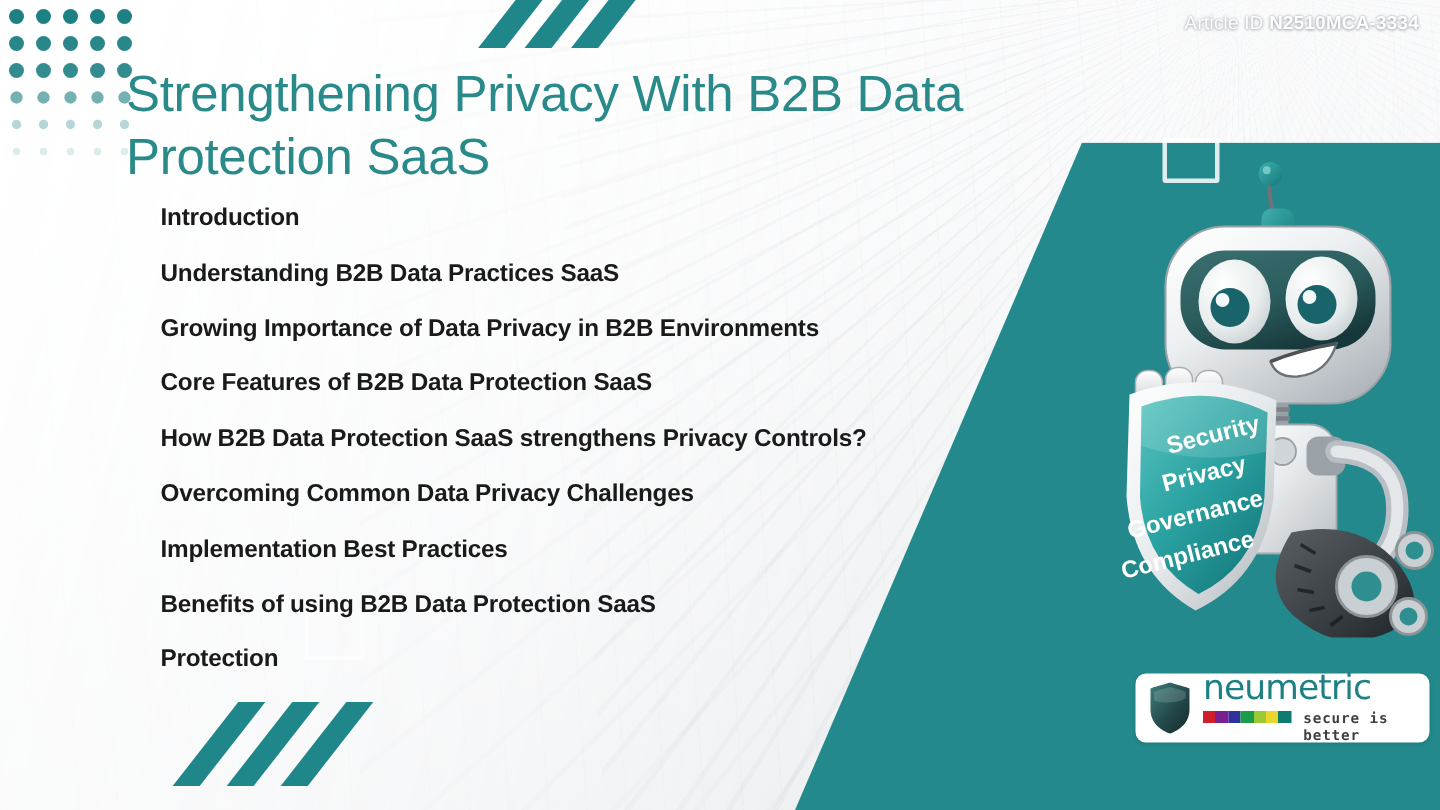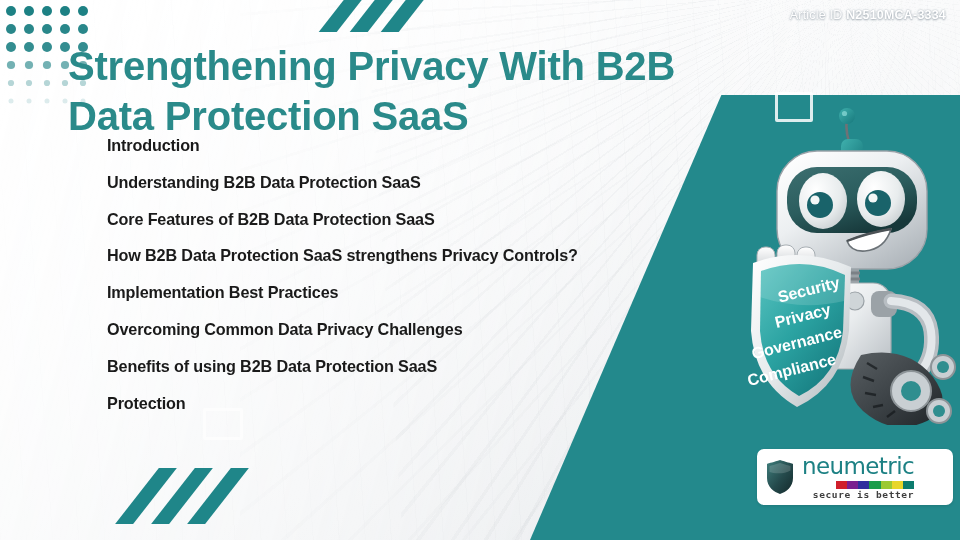--- a/index.html
+++ b/index.html
@@ -121,23 +121,23 @@
     font-size:12.5px; letter-spacing:.2px;
     color:#ffffff;
     text-shadow:0 0 2px rgba(160,170,178,.9), 0 1px 2px rgba(150,160,170,.8);
     z-index:8;
   }
   .article-id .lbl { font-weight:400; opacity:.95;margin-top:36px; }
   .article-id .code { font-weight:700; }
 
   
   .title {
-    position:absolute; left:68px; top:42px; width:680px;
+    position:absolute; left:84px; top:42px; width:680px;
     color:#2a8a8a;
-    font-size:40px; font-weight:700; line-height:1.24;
+    font-size:34px; font-weight:400; line-height:1.24;
     letter-spacing:-0.2px;
     z-index:6;
   }
 
   
   .toc {
     position:absolute; left:107px; top:137px; width:620px;
     z-index:6;
   }
   .toc-item {
@@ -149,36 +149,36 @@
     letter-spacing:-0.15px;
     white-space:nowrap;
   }
 
   
   .robot { position:absolute; left:735px; top:105px; width:230px; height:320px; z-index:5; }
 
   
   .logo-box {
     position:absolute; left:757px; top:449px;
-    width:196px; height:56px;
+    width:196px; height:46px;
     background:#ffffff;
     border-radius:7px;
     display:flex; align-items:center;
     padding:0 8px;
     z-index:9;
     box-shadow:0 1px 3px rgba(0,0,0,.12);
   }
   .logo-shield { width:30px; height:36px; flex:0 0 auto; }
   .logo-text { margin-left:7px; display:flex; flex-direction:column; justify-content:center; }
   .logo-word {
     font-size:23px; font-weight:400; color:#1d8184;
     line-height:1; letter-spacing:-0.6px;
     font-family:"DejaVu Sans", sans-serif;
   }
-  .logo-sub { display:flex; align-items:flex-end; margin-top:3px;flex-direction:column; }
+  .logo-sub { display:flex; align-items:flex-start; margin-top:3px; }
   .logo-bar { display:flex; height:8px; width:78px; }
   .logo-bar i { display:block; height:100%; flex:1; }
   .logo-tag {
     font-size:9.5px; color:#3f3f3f; margin-left:8px;
     letter-spacing:.6px; font-weight:600;
     font-family:"DejaVu Sans Mono", monospace;
   }
 </style>
 </head>
 <body>
@@ -243,25 +243,26 @@
 
   <div class="article-id">
     <span class="lbl">Article ID</span>
     <span class="code">N2510MCA-3334</span>
   </div>
 
   <h1 class="title">Strengthening Privacy With B2B Data Protection SaaS</h1>
 
   <div class="toc">
     <div class="toc-item">Introduction</div>
-    <div class="toc-item">Understanding B2B Data Protection SaaS</div>
+    <div class="toc-item">Understanding B2B Data Practices SaaS</div>
+    <div class="toc-item">Growing Importance of Data Privacy in B2B Environments</div>
     <div class="toc-item">Core Features of B2B Data Protection SaaS</div>
     <div class="toc-item">How B2B Data Protection SaaS strengthens Privacy Controls?</div>
+    <div class="toc-item">Overcoming Common Data Privacy Challenges</div>
     <div class="toc-item">Implementation Best Practices</div>
-    <div class="toc-item">Overcoming Common Data Privacy Challenges</div>
     <div class="toc-item">Benefits of using B2B Data Protection SaaS</div>
     <div class="toc-item">Protection</div>
   </div>
 
   <svg class="robot" viewBox="0 0 230 320">
     <defs>
       <linearGradient id="gBody" x1="0" y1="0" x2="1" y2="1">
         <stop offset="0%" stop-color="#ffffff"></stop>
         <stop offset="45%" stop-color="#e9ecee"></stop>
         <stop offset="100%" stop-color="#b9bfc4"></stop>

